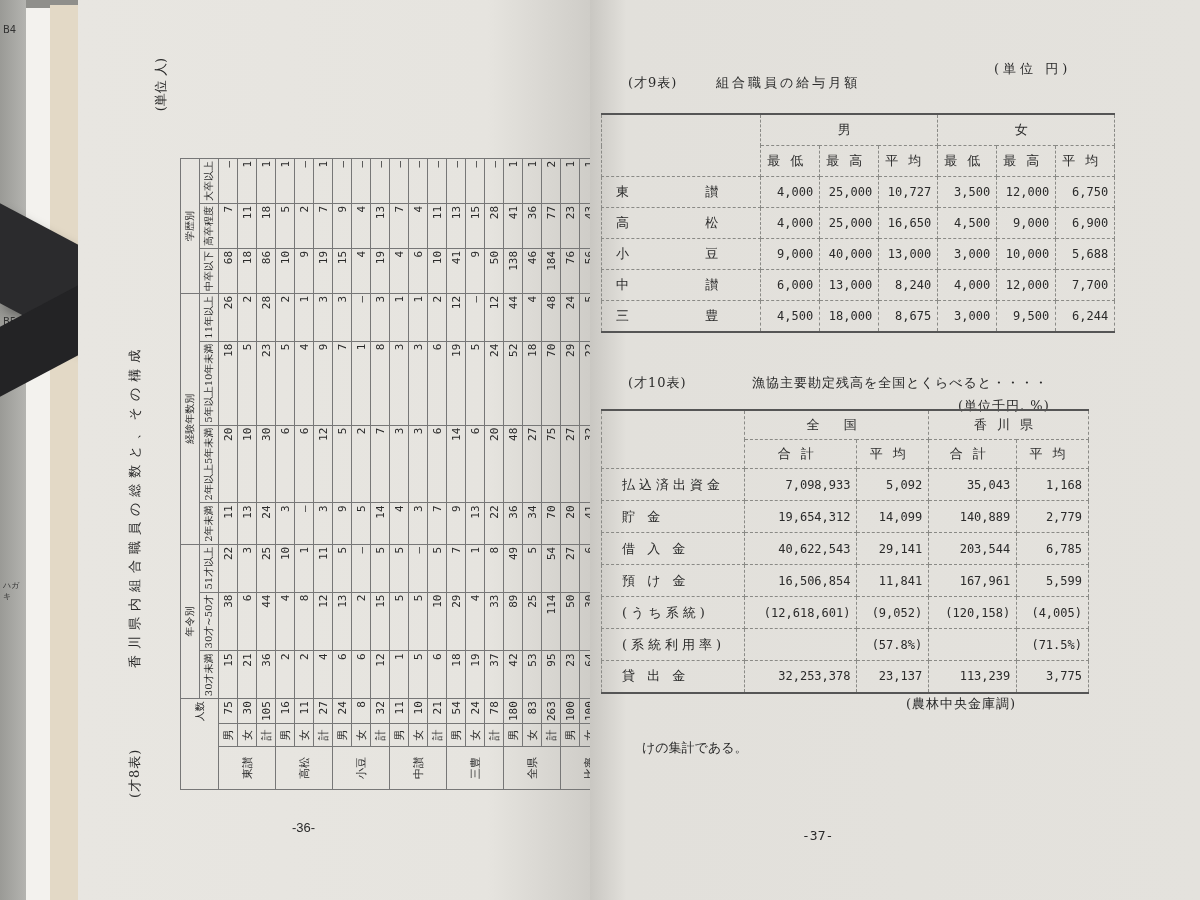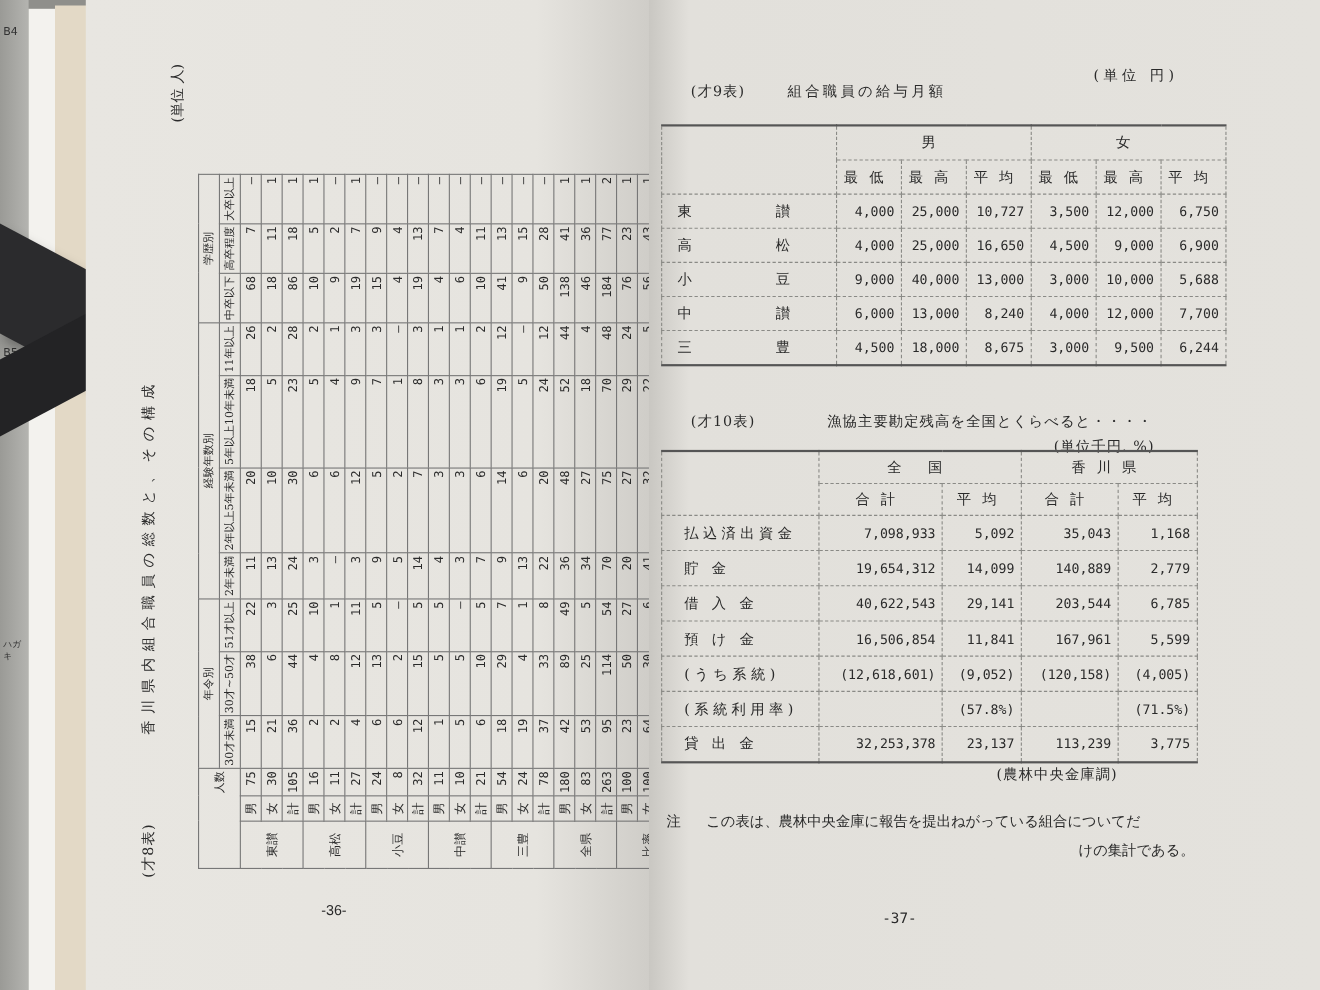--- a/index.html
+++ b/index.html
@@ -67,21 +67,21 @@
   }
   table.rt td, table.rt th {
     border:1px dashed #8a8a86; padding:0 6px; font-weight:normal; white-space:nowrap;
   }
   table.rt th { text-align:center; letter-spacing:10px; }
   table.rt td.num { text-align:right; font-family:"DejaVu Sans Mono", monospace; font-size:12px; }
   table.rt td.lbl { letter-spacing:4px; }
   table.rt { border-top:2px solid #555; border-bottom:2px solid #555; }
   .note { position:absolute; left:606px; top:735px; font-size:13px; line-height:26px; width:480px; }
   .note .lead { display:inline-block; width:36px; }
-  .note .l2 { padding-left:36px;text-align:right; }
+  .note .l2 { padding-left:36px; }
   .pg-right { position:absolute; left:802px; top:828px; font-size:13px; font-family:"DejaVu Sans Mono", monospace; }
 </style>
 </head>
 <body>
 
 <div class="ruler">
   <span class="mark" style="top:24px">B4</span>
   <span class="mark" style="top:218px">A4</span>
   <span class="mark" style="top:316px">B5</span>
   <span class="mark" style="top:580px;font-size:8px">ハガキ</span>
@@ -564,17 +564,16 @@
         <td class="num">23,137</td>
         <td class="num">113,239</td>
         <td class="num">3,775</td>
       </tr>
     </tbody>
 </table>
 
 <span class="cap" style="left:906px;top:695px">(農林中央金庫調)</span>
 
 <div class="note">
-  <div><span class="lead">注</span><span>この表は、農林中央金庫に報告を提出ねがっている組合についてだ</span></div>
   <div class="l2">けの集計である。</div>
 </div>
 
 <span class="pg-right">-37-</span>
 
 </body></html>

